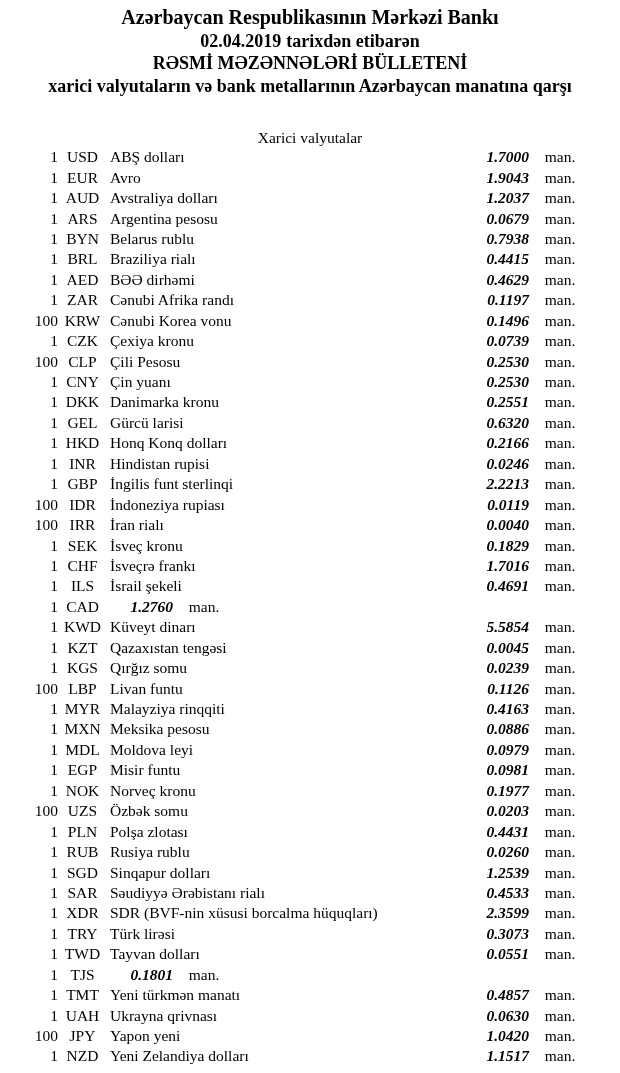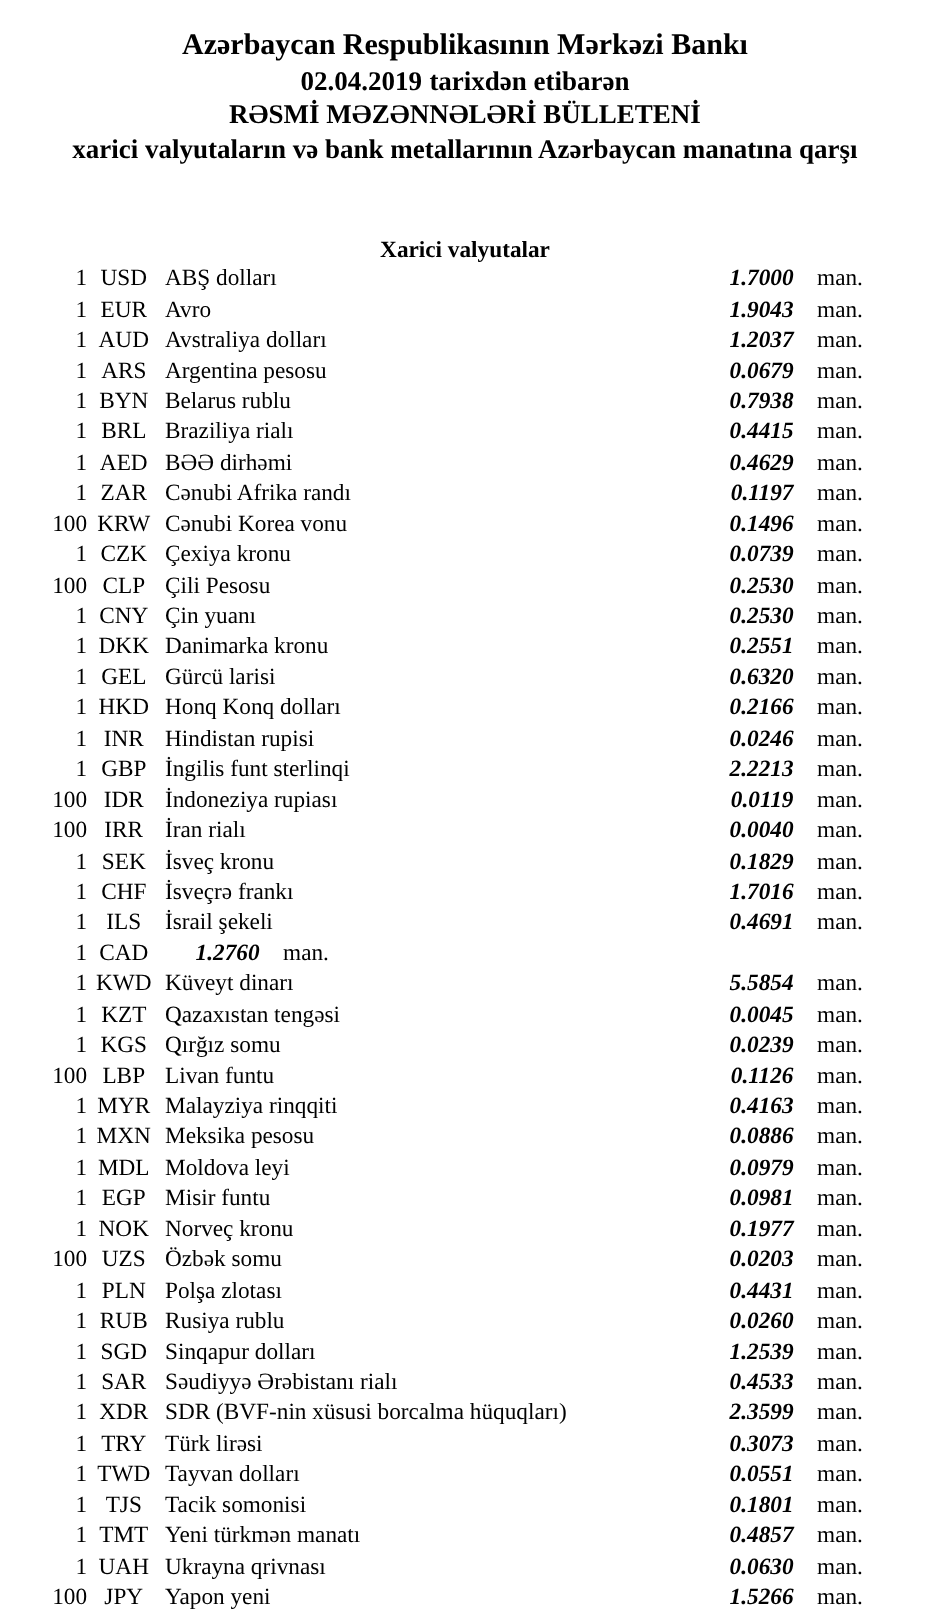--- a/index.html
+++ b/index.html
@@ -10,42 +10,42 @@
   .page {
     position: relative;
     width: 580px;
     height: 1073px;
     margin: 0 auto;
     background: #ffffff;
     color: #000000;
     font-family: "Liberation Serif", "DejaVu Serif", serif;
     overflow: hidden;
     box-sizing: border-box;
-    padding-top: 17px;
+    padding-top: 4px;
   }
   .hdr {
     text-align: center;
   }
   .hdr-title {
     margin: 0;
     font-size: 20px;
     font-weight: bold;
     line-height: 26px;
   }
   .hdr-line {
     font-size: 18px;
     font-weight: bold;
     line-height: 22.4px;
   }
   .date-value { margin-right: 5px; }
   .section-title {
-    margin-top: 48px;
+    margin-top: 32px;
     text-align: center;
     font-size: 15.5px;
-    font-weight: bold;
+    font-weight: normal;
     line-height: 18px;
   }
   .rates-table {
     margin-top: 0;
   }
   .row {
     display: flex;
     align-items: baseline;
     height: 20.45px;
     line-height: 20.45px;
@@ -416,21 +416,20 @@
     <span class="qty">1</span>
     <span class="code">TWD</span>
     <span class="name">Tayvan dolları</span>
     <span class="rate">0.0551</span>
     <span class="unit">man.</span>
   </div>
 
   <div class="row">
     <span class="qty">1</span>
     <span class="code">TJS</span>
-    <span class="name">Tacik somonisi</span>
     <span class="rate">0.1801</span>
     <span class="unit">man.</span>
   </div>
 
   <div class="row">
     <span class="qty">1</span>
     <span class="code">TMT</span>
     <span class="name">Yeni türkmən manatı</span>
     <span class="rate">0.4857</span>
     <span class="unit">man.</span>
@@ -441,21 +440,21 @@
     <span class="code">UAH</span>
     <span class="name">Ukrayna qrivnası</span>
     <span class="rate">0.0630</span>
     <span class="unit">man.</span>
   </div>
 
   <div class="row">
     <span class="qty">100</span>
     <span class="code">JPY</span>
     <span class="name">Yapon yeni</span>
-    <span class="rate">1.5266</span>
+    <span class="rate">1.0420</span>
     <span class="unit">man.</span>
   </div>
 
   <div class="row">
     <span class="qty">1</span>
     <span class="code">NZD</span>
     <span class="name">Yeni Zelandiya dolları</span>
     <span class="rate">1.1517</span>
     <span class="unit">man.</span>
   </div>

